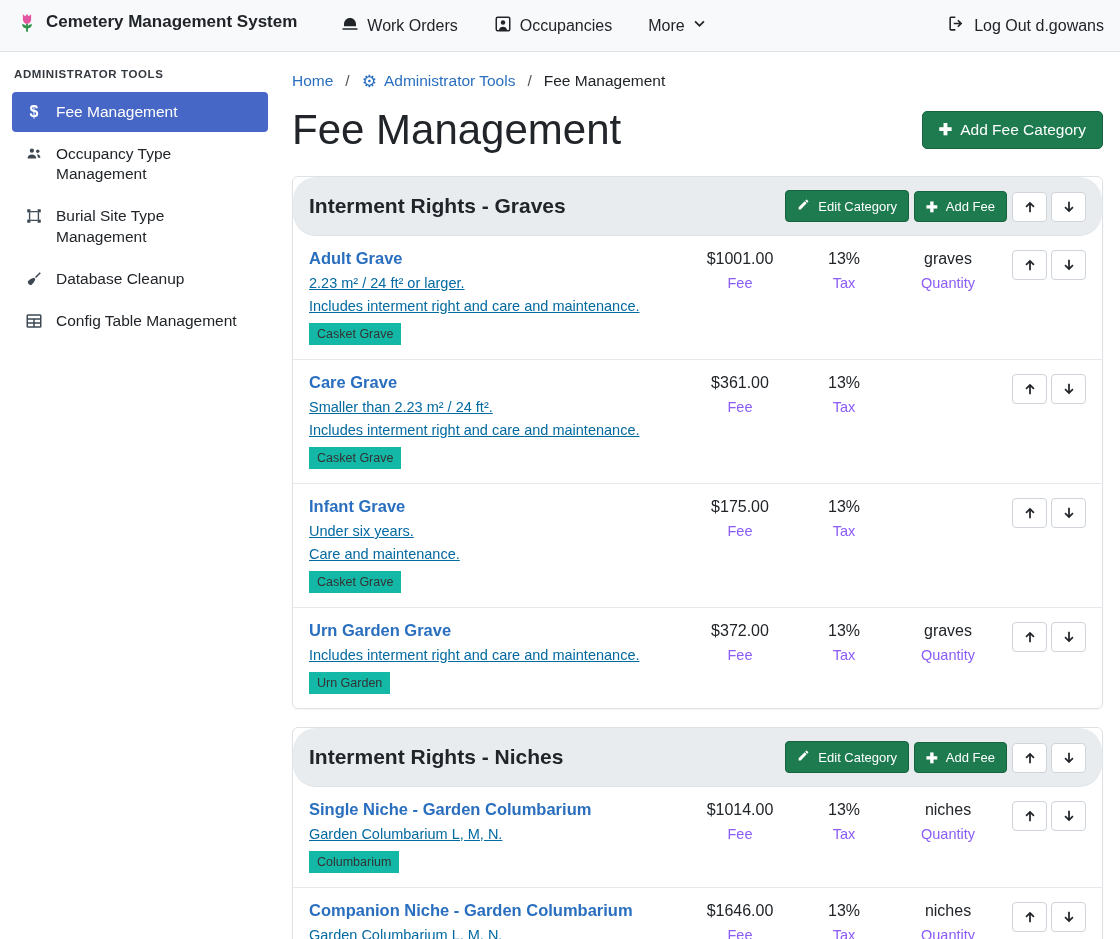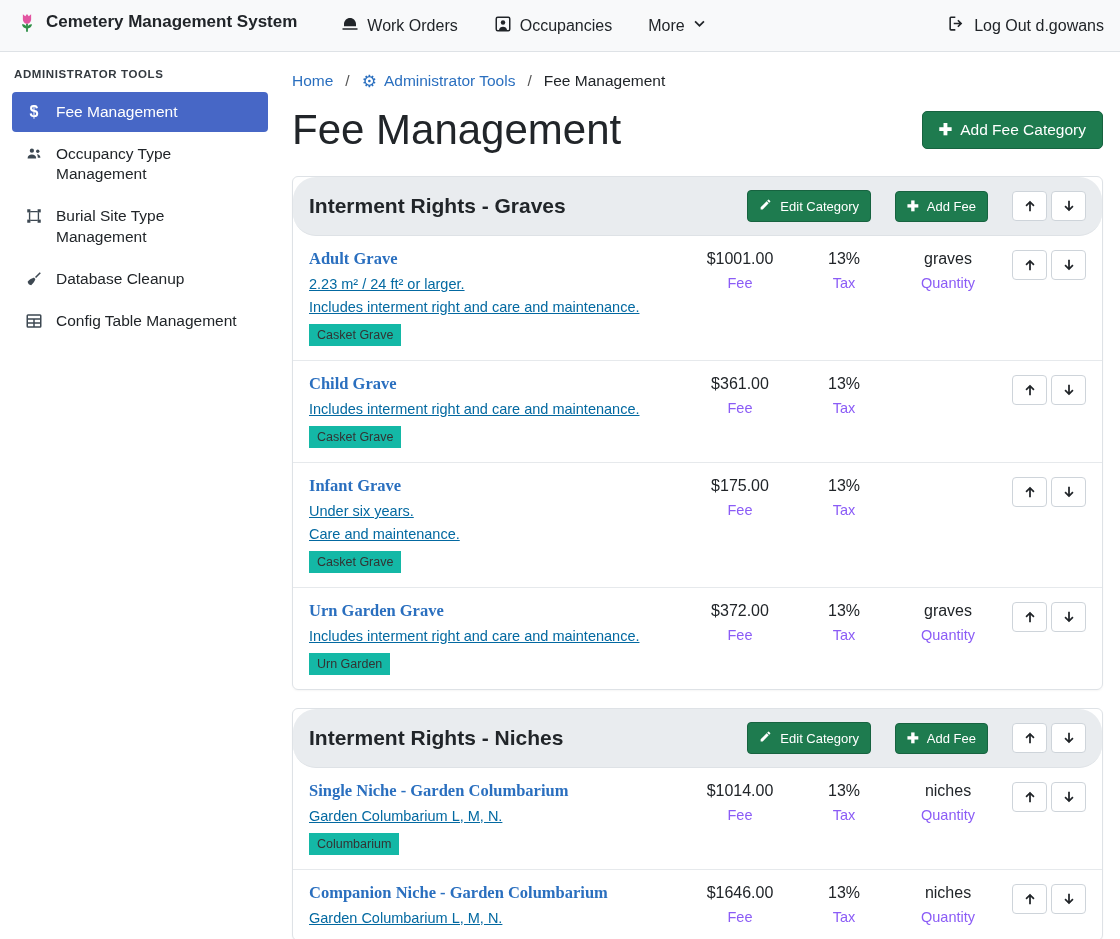--- a/index.html
+++ b/index.html
@@ -52,33 +52,33 @@
   .btn-sm { font-size:13px; padding:7px 11px; border-radius:4px; }
   .plus-glyph { font-weight:bold; font-size:16px; line-height:1; }
   .btn-sm .plus-glyph { font-size:14px; }
 
   
   .card { border:1px solid #dee2e6; border-radius:6px; margin-bottom:18px;
     box-shadow:0 1px 2px rgba(0,0,0,.04); overflow:hidden; }
   .card-header { background:#e9ecef; border-bottom:1px solid #dee2e6; display:flex;
     align-items:center; padding:13px 16px;border-radius:23px; }
   .card-title { font-size:21px; font-weight:600; }
-  .card-actions { margin-left:auto; display:flex; align-items:center; gap:24px; }
+  .card-actions { margin-left:auto; display:flex; align-items:flex-end; gap:5px; }
   .arrow-btn { background:#fff; border:1px solid #ced4da; border-radius:4px;
     width:35px; height:30px; display:inline-flex; align-items:center; justify-content:center;
     color:#212529; cursor:pointer; }
   .btn-pair { display:flex; gap:4px; }
 
   
   .fee-row { display:flex; align-items:flex-start; padding:13px 16px 14px 16px;
     border-bottom:1px solid #e6e9ec; }
   .fee-row:last-child { border-bottom:none; }
   .fee-info { flex:1; min-width:0; padding-right:10px; }
   .fee-name { font-size:16.5px; font-weight:600; color:#2a6fbf; text-decoration:none;
-    cursor:pointer; display:inline-block;font-family:Liberation Serif, serif; }
+    cursor:pointer; display:inline-block; }
   .fee-desc { font-size:14.5px; color:#0369a1; margin-top:7px;text-decoration:underline; }
   .badge-row { margin-top:9px; }
   .badge { display:inline-block; background:#14b8a6; color:#333; font-size:12.5px;
     padding:4px 8px; border-radius:0; }
   .fee-col { width:104px; flex:0 0 104px; text-align:center; padding-top:1px; }
   .fee-val { font-size:16px; color:#212529; }
   .fee-label { font-size:14.5px; color:#8b5cf6; margin-top:7px; }
   .row-arrows { margin-left:12px; padding-top:1px; }
   .arrow-btn svg { display:block; }
 </style>
@@ -273,21 +273,22 @@
           <button class="arrow-btn">
             <svg viewBox="0 0 16 16" width="14" height="14" fill="currentColor">
                 <path d="M8 14l-5.2-5.2 1.4-1.4L7 10.2V2h2v8.2l2.8-2.8 1.4 1.4z"></path>
               </svg>
           </button>
         </span>
       </div>
 
       <div class="fee-row">
         <div class="fee-info">
-          <a class="fee-name">Child Grave</a>
+          <a class="fee-name">Care Grave</a>
+          <div class="fee-desc">Smaller than 2.23 m² / 24 ft².</div>
           <div class="fee-desc">Includes interment right and care and maintenance.</div>
           <div class="badge-row"><span class="badge">Casket Grave</span></div>
         </div>
         <div class="fee-col">
           <div class="fee-val">$361.00</div>
           <div class="fee-label">Fee</div>
         </div>
         <div class="fee-col">
           <div class="fee-val">13%</div>
           <div class="fee-label">Tax</div>

